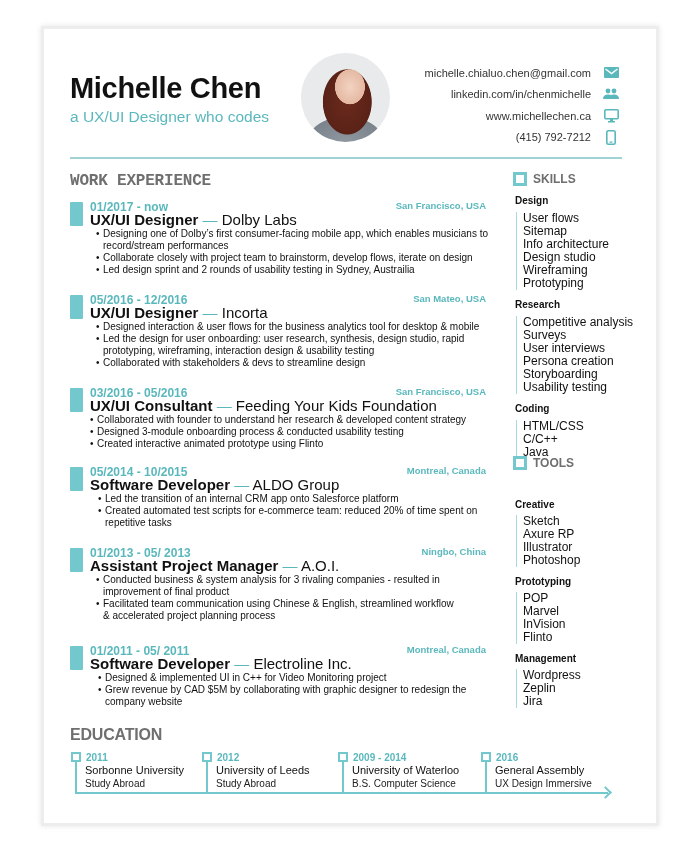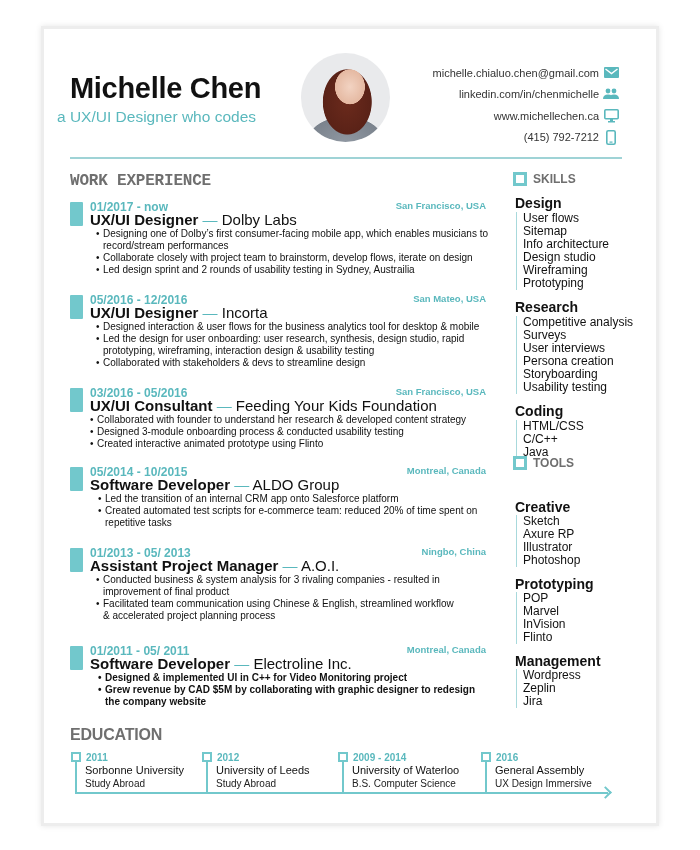--- a/index.html
+++ b/index.html
@@ -7,32 +7,32 @@
   body { font-family: "Liberation Sans", sans-serif; color: #111; position: relative; }
 
   .sheet {
     position: absolute; left: 44px; top: 29px; width: 612px; height: 794px;
     background: #fff;
     box-shadow: 0 0 0 3px #ededed, 0 0 6px 3px rgba(0,0,0,0.10);
   }
 
   
   .name { position: absolute; left: 70px; top: 72px; font-size: 29px; font-weight: bold; letter-spacing: -0.3px; color: #111; }
-  .tagline { position: absolute; left: 57px; top: 108px; font-size: 15.5px; color: #5ab8bd; }
+  .tagline { position: absolute; left: 70px; top: 108px; font-size: 15.5px; color: #5ab8bd; }
   .photo {
     position: absolute; left: 301px; top: 53px; width: 89px; height: 89px; border-radius: 50%;
     background: radial-gradient(ellipse 30% 35% at 55% 38%, #f2d3c2 0%, #e5b9a2 55%, transparent 57%),
                 radial-gradient(ellipse 45% 60% at 52% 55%, #6b2a1c 0%, #5a2217 60%, transparent 62%),
                 radial-gradient(ellipse 60% 40% at 50% 100%, #8f97a1 0%, #7b838d 70%, transparent 72%),
                 #e9eaec;
     overflow: hidden;
   }
   .contacts { position: absolute; right: 81px; top: 62px; text-align: right; }
   .contact { display: flex; justify-content: flex-end; align-items: center; height: 21.5px; font-size: 11px; color: #333; }
-  .contact .ctext { margin-right: 4px; }
+  .contact .ctext { margin-right: 12px; }
   .contact .cicon { width: 16px; height: 16px; display: inline-flex; align-items: center; justify-content: center; }
   .header-rule { position: absolute; left: 70px; top: 157px; width: 552px; height: 2px; background: #9fd3d6; }
 
   
   .sec-title { position: absolute; font-size: 16px; font-weight: bold; color: #6f6f6f; letter-spacing: -0.2px; }
 
   
   .job { position: absolute; left: 70px; width: 416px; }
   .job .bar { position: absolute; left: 0; top: 2px; width: 13px; height: 24px; background: #72c8cc; border-radius: 1px; }
   .job .dates { position: absolute; left: 20px; top: 0; font-size: 12px; font-weight: bold; color: #5ab8bd; }
@@ -43,21 +43,21 @@
   .job .title .co { color: #111; }
   .job ul { position: absolute; left: 26px; top: 28px; width: 395px; list-style: none; font-size: 10px; line-height: 12px; color: #111; }
   .job ul.tight { left: 20px; }
   .job li { position: relative; padding-left: 7px; }
   .job li::before { content: "•"; position: absolute; left: 0; top: 0; }
 
   
   .side-head { position: absolute; left: 513px; display: flex; align-items: center; }
   .side-head .sq { width: 14px; height: 14px; border: 3px solid #72c8cc; margin-right: 6px; }
   .side-head .label { font-size: 12px; font-weight: bold; color: #6f6f6f; }
-  .grp-title { position: absolute; left: 515px; font-size: 14px; font-weight: bold; color: #111; }
+  .grp-title { position: absolute; left: 515px; font-size: 10px; font-weight: bold; color: #111; }
   .grp-list { position: absolute; left: 516px; border-left: 1.5px solid #a8d9dc; padding-left: 6px; font-size: 12px; line-height: 13px; color: #111; }
 
   
   .edu-line { position: absolute; left: 75px; top: 792px; width: 533px; height: 2px; background: #72c8cc; }
   .edu-arrow { position: absolute; left: 601px; top: 788px; width: 9px; height: 9px; border-top: 2px solid #72c8cc; border-right: 2px solid #72c8cc; transform: rotate(45deg); }
   .edu { position: absolute; top: 752px; }
   .edu .node { position: absolute; left: 0; top: 0; width: 10px; height: 10px; border: 2px solid #72c8cc; background: #fff; }
   .edu .stem { position: absolute; left: 4px; top: 10px; width: 2px; height: 31px; background: #72c8cc; }
   .edu .year { position: absolute; left: 15px; top: 0; font-size: 10px; font-weight: bold; color: #5ab8bd; white-space: nowrap; }
   .edu .school { position: absolute; left: 10px; top: 12px; font-size: 11px; color: #111; white-space: nowrap; }
@@ -174,21 +174,21 @@
     <li>Conducted business &amp; system analysis for 3 rivaling companies - resulted in improvement of final product</li>
     <li>Facilitated team communication using Chinese &amp; English, streamlined workflow &amp; accelerated project planning process</li>
   </ul>
 </div>
 
 <div class="job" style="top:644px;">
   <div class="bar"></div>
   <div class="dates">01/2011 - 05/ 2011</div>
   <div class="loc">Montreal, Canada</div>
   <div class="title"><span class="role">Software Developer</span><span class="dash"> — </span><span class="co">Electroline Inc.</span></div>
-  <ul style="left:28px; width:390px;font-weight:bold;">
+  <ul style="left:28px; width:390px;">
     <li>Designed &amp; implemented UI in C++ for Video Monitoring project</li>
     <li>Grew revenue by CAD $5M by collaborating with graphic designer to redesign the company website</li>
   </ul>
 </div>
 
 <div class="side-head" style="top:172px;">
   <span class="sq"></span>
   <span class="label">SKILLS</span>
 </div>
 

